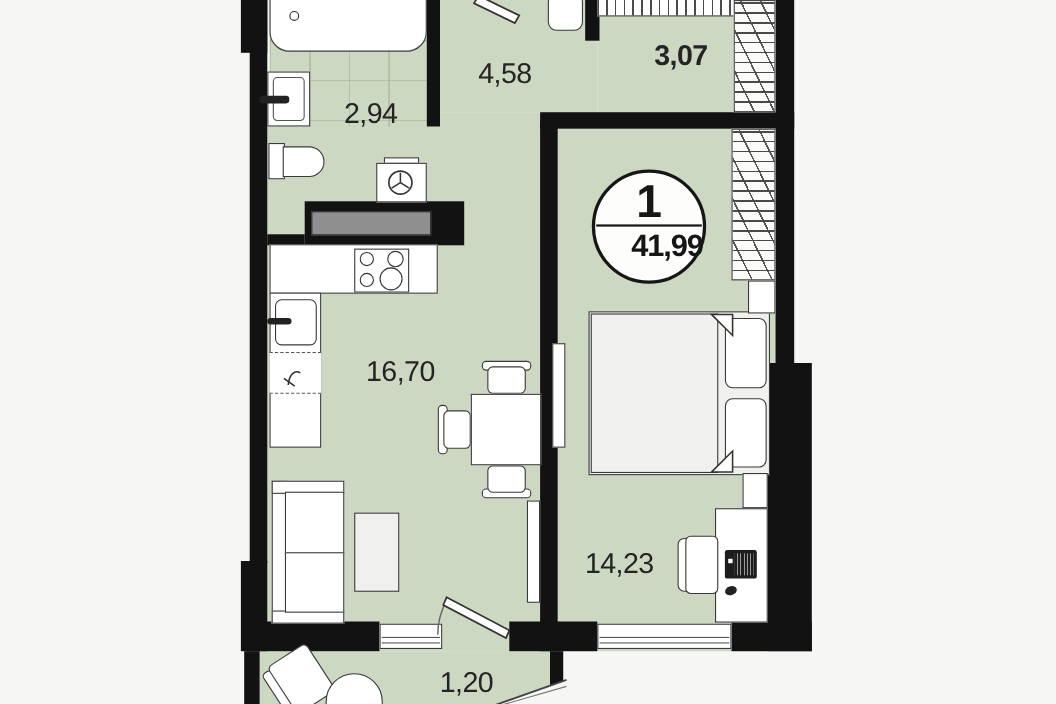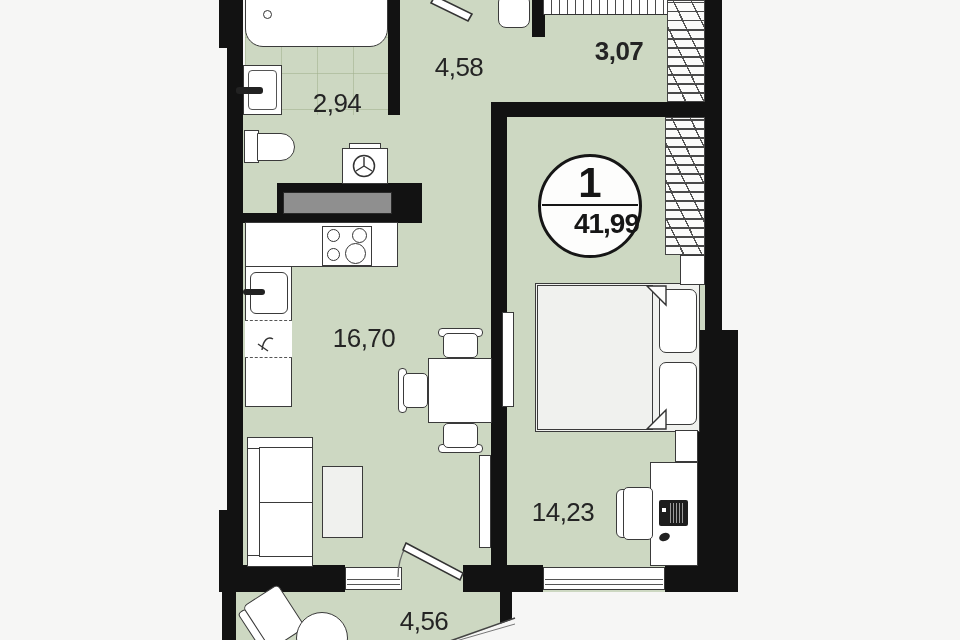--- a/index.html
+++ b/index.html
@@ -156,21 +156,21 @@
     <polygon points="450,642 516,642 516,618" fill="#f6f6f5"></polygon>
     <line x1="450" y1="641" x2="515" y2="618" stroke="#444" stroke-width="1.6"></line>
     <line x1="456" y1="641" x2="515" y2="624" stroke="#777" stroke-width="1"></line>
   </svg>
 
   <div class="label" style="left:337px;top:103px;">2,94</div>
   <div class="label" style="left:459px;top:67px;">4,58</div>
   <div class="label" style="left:619px;top:51px;font-weight:bold;">3,07</div>
   <div class="label" style="left:364px;top:338px;">16,70</div>
   <div class="label" style="left:563px;top:512px;">14,23</div>
-  <div class="label" style="left:424px;top:621px;">4,56</div>
+  <div class="label" style="left:424px;top:621px;">1,20</div>
 
   <div class="badge">
     <div class="num">1</div>
     <div class="div"></div>
     <div class="tot">41,99</div>
   </div>
 
 </div>
 
 </body></html>

